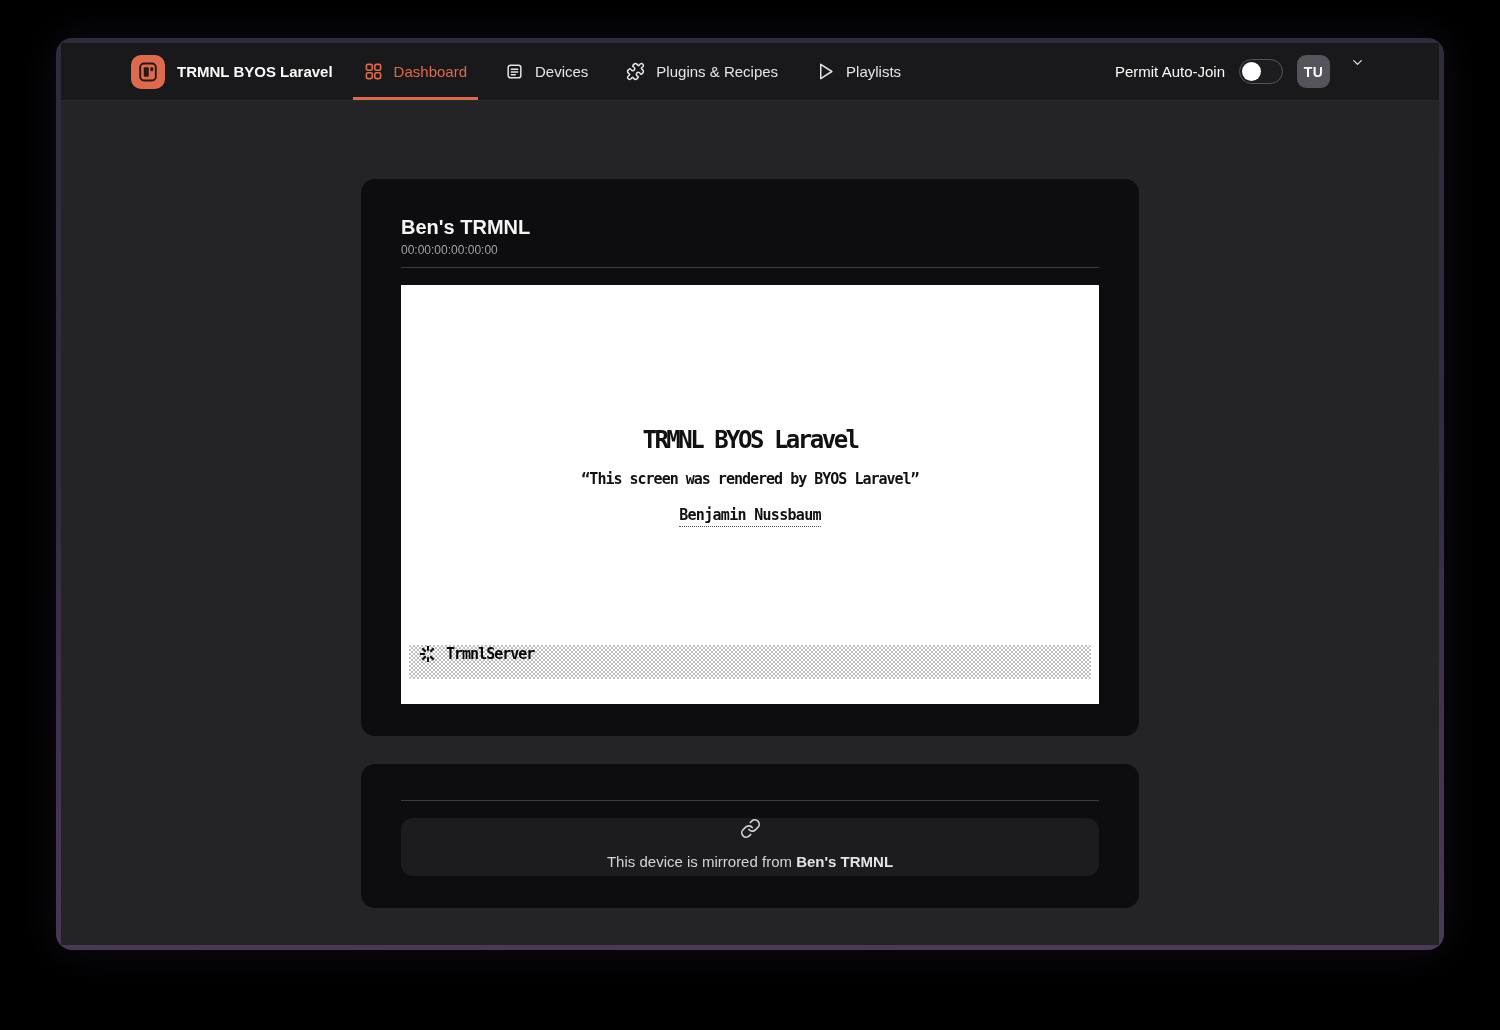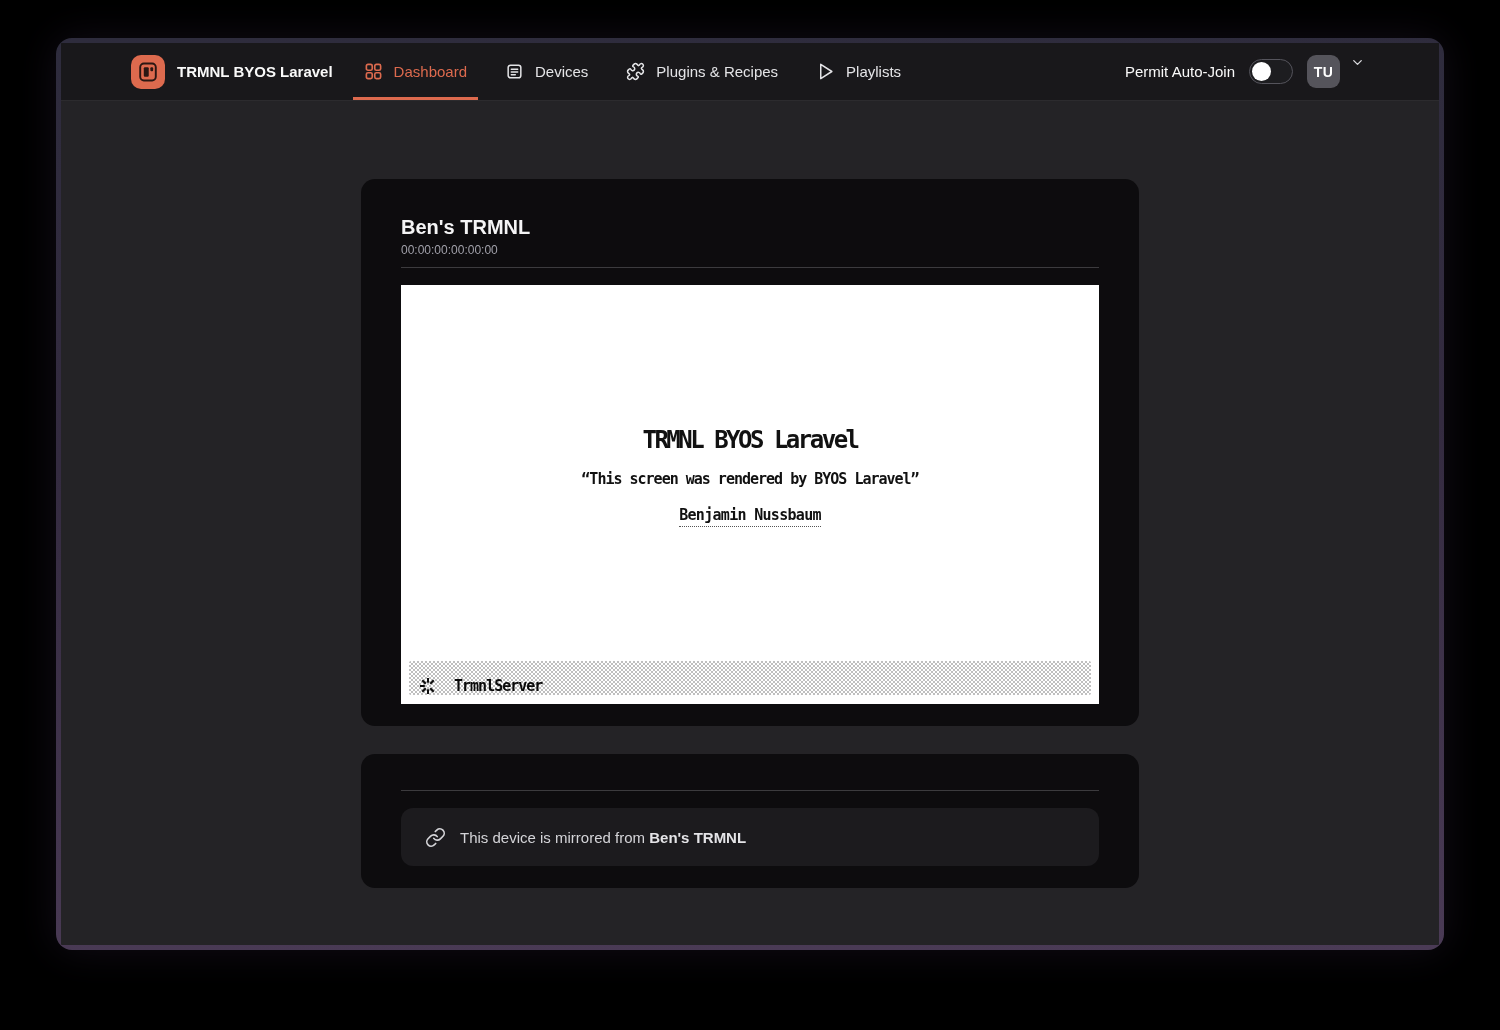--- a/index.html
+++ b/index.html
@@ -46,67 +46,67 @@
   .nav-right { display: flex; align-items: center; gap: 14px; }
   .permit-label { font-size: 15px; font-weight: 400; color: #fafafa; white-space: nowrap; padding-left: 9px; }
   .toggle {
     width: 44px; height: 25px; border-radius: 13px; background: #1d1d20;
     border: 1.5px solid #55545c; position: relative; cursor: pointer; flex: 0 0 auto;
   }
   .toggle .knob {
     position: absolute; left: 2px; top: 1.5px; width: 19px; height: 19px;
     border-radius: 50%; background: #ffffff;
   }
-  .user-menu { display: flex; align-items: flex-start; gap: 10px; cursor: pointer; }
+  .user-menu { display: flex; align-items: flex-start; gap: 20px; cursor: pointer; }
   .avatar {
     width: 33px; height: 33px; border-radius: 9px; background: #55545b;
     color: #fff; font-size: 14px; font-weight: 600; letter-spacing: .5px;
     display: flex; align-items: center; justify-content: center;
   }
 
   
   .main {
     flex: 1 1 auto; overflow: hidden;
     display: flex; flex-direction: column; align-items: center;
     padding-top: 78px; gap: 28px;
   }
   .card {
     width: 778px; flex: 0 0 auto; background: #0d0c0e; border-radius: 14px;
-    padding: 36px 40px 22px;
+    padding: 36px 40px 32px;
   }
   .card-title { font-size: 20px; font-weight: 600; color: #f4f4f5; line-height: 24px; margin-bottom: 2px; }
   .card-mac { font-size: 12px; color: #a1a1aa; line-height: 18px; margin-bottom: 8px; }
   .card-divider { height: 1px; background: #3c3b3e; margin-bottom: 17px; }
 
   
   .screen {
     position: relative; width: 698px; height: 419px; background: #ffffff;
     font-family: "DejaVu Sans Mono", monospace; color: #111;
   }
   .screen-text { position: absolute; top: 142px; left: 0; right: 0; text-align: center; }
   .screen-heading { font-size: 24px; font-weight: 700; letter-spacing: -2.5px; line-height: 27px; }
   .screen-quote { font-size: 15px; font-weight: 700; letter-spacing: -1px; margin-top: 16px; line-height: 18px; }
   .screen-author {
     display: inline-block; font-size: 15px; font-weight: 700; letter-spacing: -.7px;
     margin-top: 18px; line-height: 18px;
     border-bottom: 1px dotted #555; padding-bottom: 2px;
   }
   .screen-statusbar {
-    position: absolute; left: 8px; right: 8px; bottom: 9px; height: 34px;
+    position: absolute; left: 8px; right: 8px; bottom: 25px; height: 34px;
     border-radius: 2px;
     background: repeating-conic-gradient(#ffffff 0% 25%, #bfbfbf 0% 50%);
     background-size: 4px 4px;
-    display: flex; align-items: flex-end; padding-left: 10px; gap: 17px;
+    display: flex; align-items: flex-start; padding-left: 10px; gap: 9px;
   }
   .screen-status-label { font-size: 15px; font-weight: 700; letter-spacing: -1px; color: #0a0a0a; }
 
   
   .mirror-box {
     height: 58px; background: #1c1b1e; border-radius: 12px;
-    display: flex; align-items: center; padding: 0 24px; gap: 14px;
+    display: flex; align-items: center; padding: 0 24px; gap: 14px; flex-direction: column;
   }
   .mirror-text { font-size: 15px; color: #d4d4d8; }
   .mirror-text b { color: #e4e4e7; font-weight: 700; }
 
   .icon { display: inline-flex; align-items: center; justify-content: center; }
 </style>
 </head>
 <body>
 
 <div class="frame">

